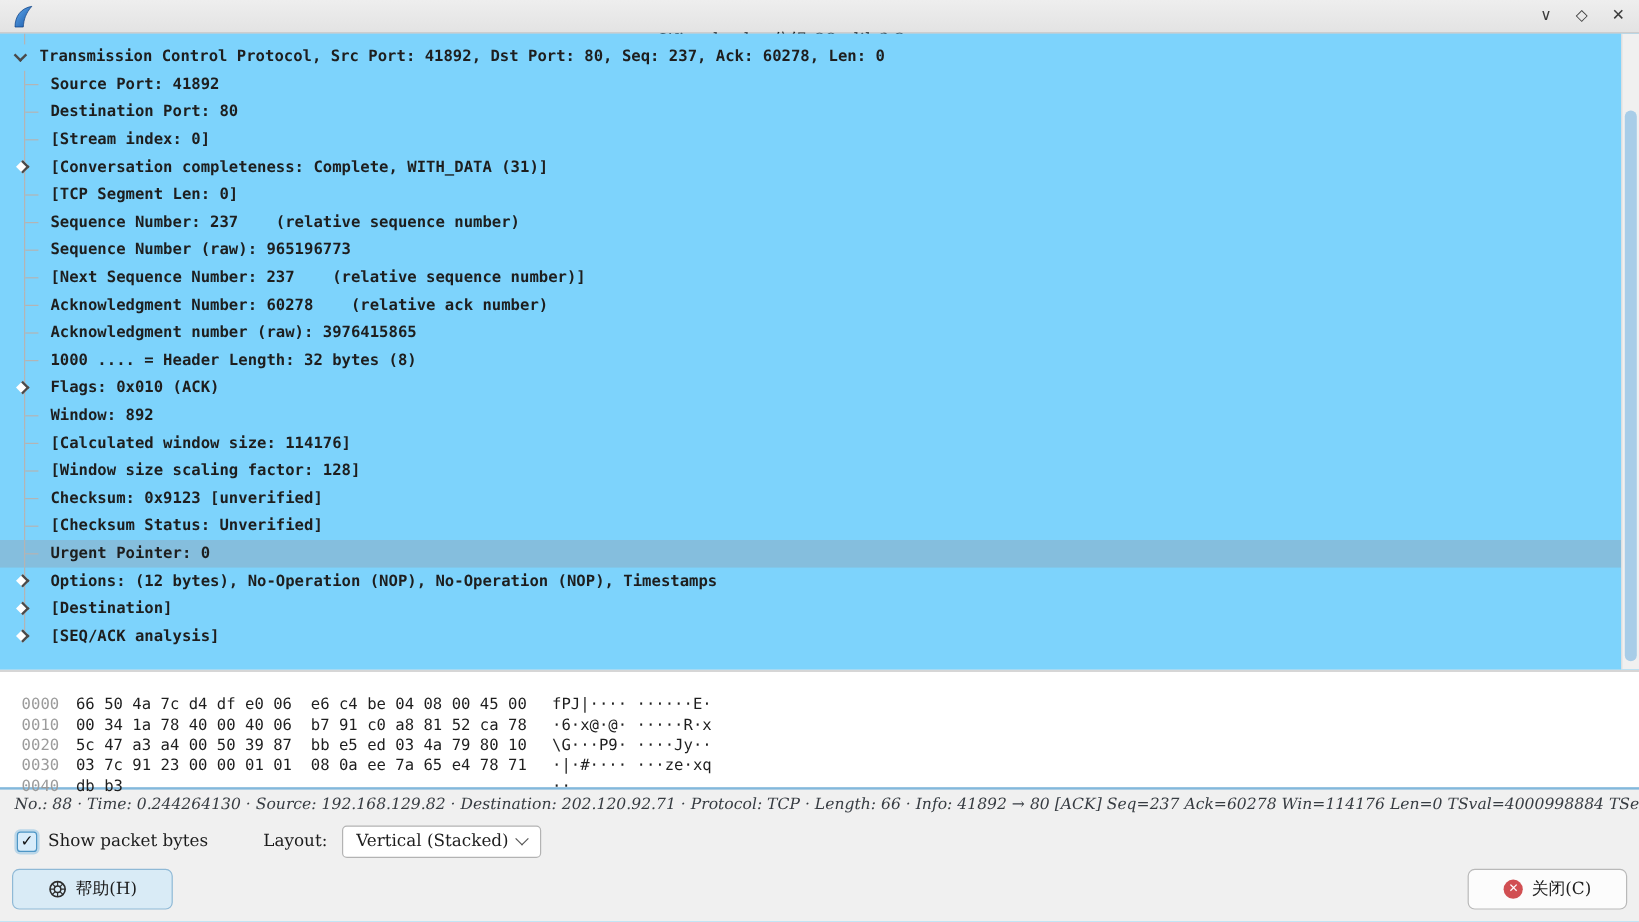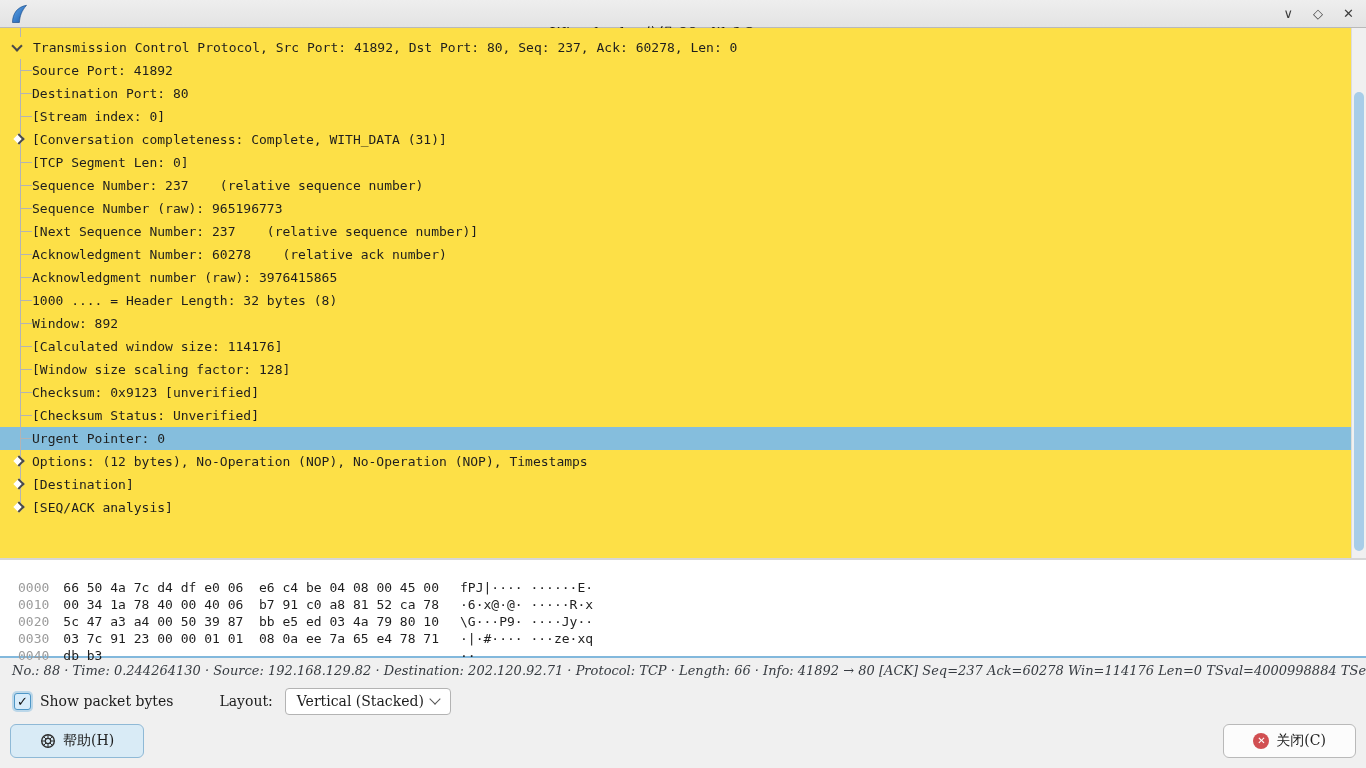--- a/index.html
+++ b/index.html
@@ -9,27 +9,27 @@
   
   .titlebar { position:relative; height:28px; background:linear-gradient(#eeeeee,#e3e3e3);
               border-bottom:1px solid #b9b9b9; display:flex; align-items:center; }
   .app-icon { position:absolute; left:9px; top:3px; width:22px; height:22px; }
   .title { position:absolute; left:0; right:0; text-align:center; font-size:15px; color:#1c1c1c;margin-top:39px; }
   .winctl { position:absolute; right:12px; top:0; height:28px; display:flex; align-items:center; gap:20px;
             color:#3c3c3c; font-family:"DejaVu Sans", sans-serif; font-size:13px; }
   .wbtn { cursor:pointer; line-height:28px; }
 
   
-  .tree-pane { position:relative; height:530px; background:#fde047; overflow:hidden; }
+  .tree-pane { position:relative; height:530px; background:#7dd3fc; overflow:hidden;font-weight:bold; }
   .tree-rows { padding-top:8px; margin-right:15px; }
   .trow { position:relative; height:23px; line-height:23px; white-space:pre;
           font-family:"DejaVu Sans Mono", monospace; font-size:13px; color:#1e1e1e; }
   .trow.sel { background:#85bedd; }
   .lvl0 .tlabel { margin-left:33px; }
-  .lvl1 .tlabel { margin-left:32px; }
+  .lvl1 .tlabel { margin-left:42px; }
   .lvl1::before { content:""; position:absolute; left:20px; top:0; height:23px; width:1px; background:#b4b4b4; }
   .trow.last::before { height:12px; }
   .dash { position:absolute; left:21px; top:11px; width:11px; height:1px; background:#b4b4b4; }
   .exp { position:absolute; width:8px; height:8px;
          border-right:2px solid #4a4a4a; border-bottom:2px solid #4a4a4a; }
   .exp.open   { transform:rotate(45deg);  top:6px; }
   .exp.closed { transform:rotate(-45deg); top:7px; }
   .lvl0 .exp { left:13px; }
   .lvl1 .exp { left:15px; background:#fff; }
   .stub { position:absolute; left:20px; top:0; width:1px; height:9px; background:#b4b4b4; }
@@ -109,20 +109,21 @@
         <div class="trow lvl1"><span class="dash"></span><span class="tlabel">Destination Port: 80</span></div>
         <div class="trow lvl1"><span class="dash"></span><span class="tlabel">[Stream index: 0]</span></div>
         <div class="trow lvl1"><span class="exp closed"></span><span class="tlabel">[Conversation completeness: Complete, WITH_DATA (31)]</span></div>
         <div class="trow lvl1"><span class="dash"></span><span class="tlabel">[TCP Segment Len: 0]</span></div>
         <div class="trow lvl1"><span class="dash"></span><span class="tlabel">Sequence Number: 237    (relative sequence number)</span></div>
         <div class="trow lvl1"><span class="dash"></span><span class="tlabel">Sequence Number (raw): 965196773</span></div>
         <div class="trow lvl1"><span class="dash"></span><span class="tlabel">[Next Sequence Number: 237    (relative sequence number)]</span></div>
         <div class="trow lvl1"><span class="dash"></span><span class="tlabel">Acknowledgment Number: 60278    (relative ack number)</span></div>
         <div class="trow lvl1"><span class="dash"></span><span class="tlabel">Acknowledgment number (raw): 3976415865</span></div>
         <div class="trow lvl1"><span class="dash"></span><span class="tlabel">1000 .... = Header Length: 32 bytes (8)</span></div>
+        <div class="trow lvl1"><span class="exp closed"></span><span class="tlabel">Flags: 0x010 (ACK)</span></div>
         <div class="trow lvl1"><span class="dash"></span><span class="tlabel">Window: 892</span></div>
         <div class="trow lvl1"><span class="dash"></span><span class="tlabel">[Calculated window size: 114176]</span></div>
         <div class="trow lvl1"><span class="dash"></span><span class="tlabel">[Window size scaling factor: 128]</span></div>
         <div class="trow lvl1"><span class="dash"></span><span class="tlabel">Checksum: 0x9123 [unverified]</span></div>
         <div class="trow lvl1"><span class="dash"></span><span class="tlabel">[Checksum Status: Unverified]</span></div>
         <div class="trow lvl1 sel"><span class="dash"></span><span class="tlabel">Urgent Pointer: 0</span></div>
         <div class="trow lvl1"><span class="exp closed"></span><span class="tlabel">Options: (12 bytes), No-Operation (NOP), No-Operation (NOP), Timestamps</span></div>
         <div class="trow lvl1"><span class="exp closed"></span><span class="tlabel">[Destination]</span></div>
         <div class="trow lvl1 last"><span class="exp closed"></span><span class="tlabel">[SEQ/ACK analysis]</span></div>
       </div>

